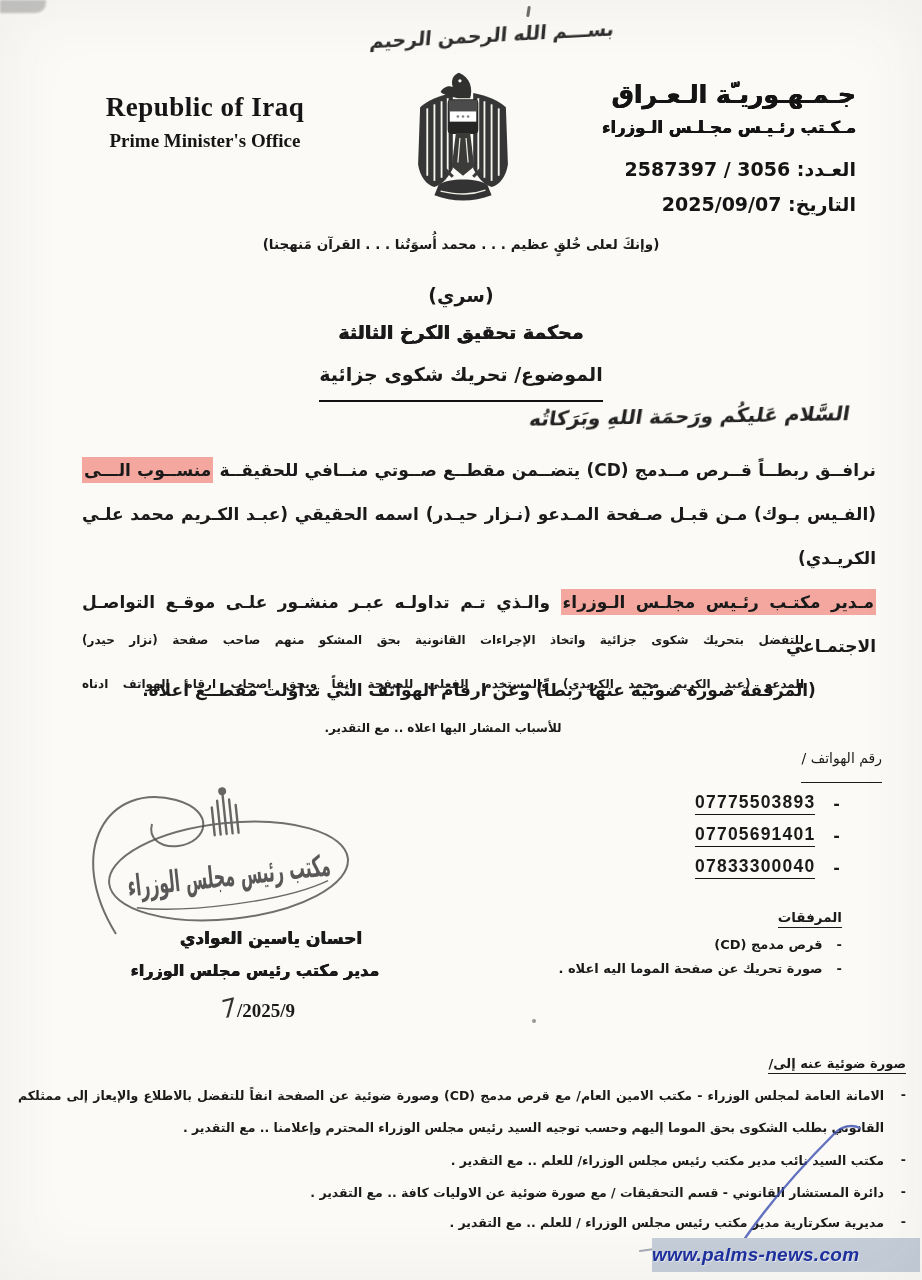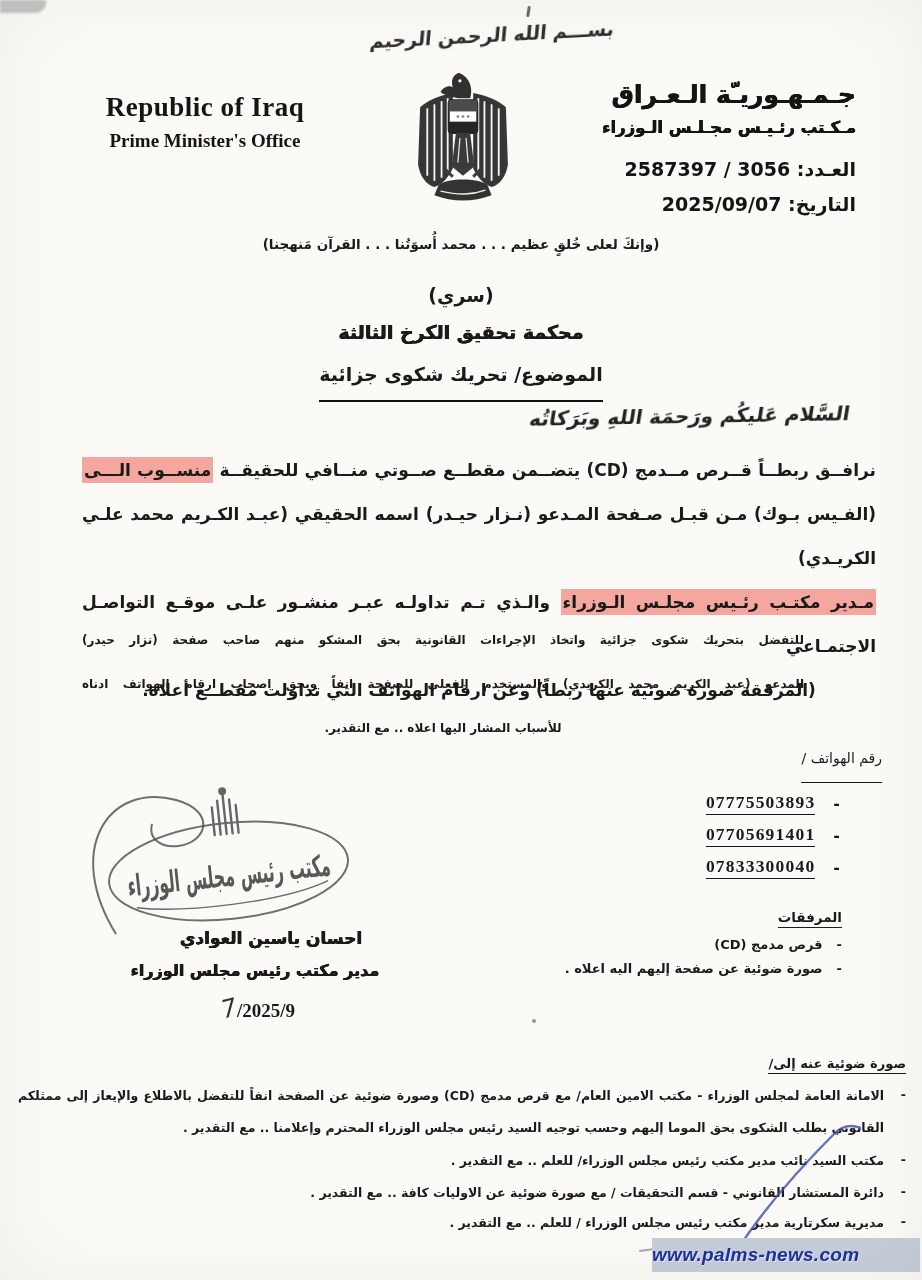--- a/index.html
+++ b/index.html
@@ -49,21 +49,21 @@
   .para2 .just{text-align:justify;text-align-last:justify;}
   .para2 .cent{text-align:center;}
 
   
   .phones{right:40px;top:748px;width:330px;text-align:right;}
   .ph-header{display:inline-block;font-size:14px;font-weight:400;
         border-bottom:1.6px solid #1c1c1c;padding-bottom:16px;}
   .ph-row{display:flex;align-items:center;gap:18px;margin-top:9px;margin-left:0;
         margin-right:42px;justify-content:flex-start;}
   .ph-dash{font-weight:700;font-size:16px;}
-  .ph-num{direction:ltr;font-family:Liberation Serif, serif;font-weight:700;font-size:17.5px;
+  .ph-num{direction:ltr;font-family:Liberation Sans, sans-serif;font-weight:700;font-size:17.5px;
         letter-spacing:1.2px;border-bottom:1.7px solid #151515;padding-bottom:1px;}
   .att-header{display:inline-block;font-size:13.5px;font-weight:700;
         border-bottom:1.5px solid #1c1c1c;padding-bottom:2px;margin-top:30px;margin-right:40px;}
   .att-row{display:flex;align-items:flex-start;gap:14px;margin-top:9px;margin-right:40px;
         font-size:13px;font-weight:700;}
 
   
   .stampsvg{left:78px;top:776px;width:300px;height:170px;}
   .sig-name{left:134px;top:928px;width:274px;text-align:center;font-size:17px;font-weight:700;}
   .sig-title{left:93px;top:961px;width:324px;text-align:center;font-size:16px;font-weight:700;}
@@ -206,21 +206,21 @@
     </div>
     <div>
       <span class="att-header">المرفقات</span>
     </div>
     <div class="att-row">
       <span>-</span>
       <span>قرص مدمج (CD)</span>
     </div>
     <div class="att-row">
       <span>-</span>
-      <span>صورة ضوئية عن صفحة إليهم اليه اعلاه .</span>
+      <span>صورة تحريك عن صفحة الموما اليه اعلاه .</span>
     </div>
   </div>
 
   <svg class="abs stampsvg" viewBox="0 0 300 170">
     <g transform="rotate(-6 150 90)" opacity="0.9">
       <ellipse cx="150" cy="95" rx="120" ry="48" stroke="#606060" stroke-width="2" fill="none"></ellipse>
       <g stroke="#565656" stroke-width="2.4" stroke-linecap="round">
         <path d="M140,30 L140,58"></path>
           <path d="M146,24 L146,58"></path>
           <path d="M152,19 L152,58"></path>

